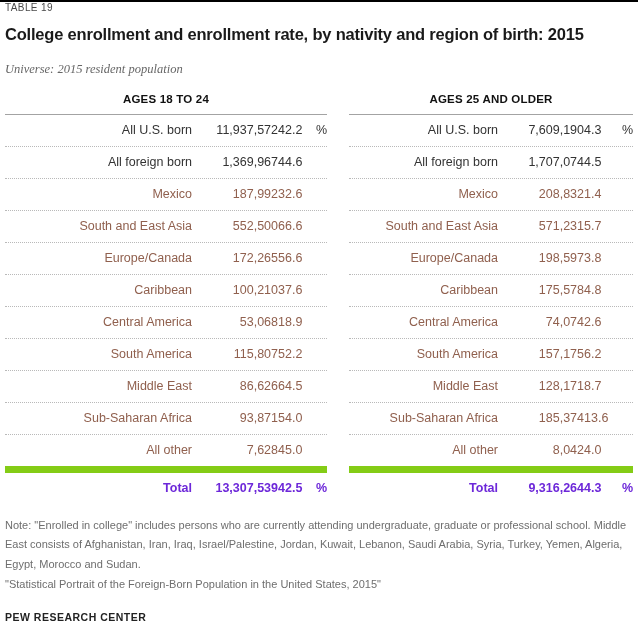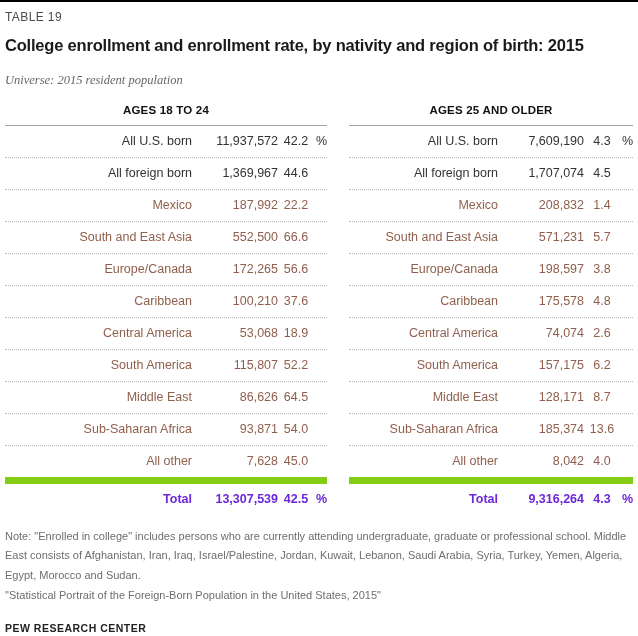--- a/index.html
+++ b/index.html
@@ -2,42 +2,42 @@
 <html><head>
 <meta charset="utf-8">
 <style>
   html,body { margin:0; padding:0; background:#ffffff; }
   body {
     width:638px; height:636px; overflow:hidden;
     font-family:"Liberation Sans", sans-serif;
     -webkit-font-smoothing:antialiased;
   }
   .page { border-top:2px solid #000; padding:0 5px; box-sizing:border-box; width:638px; }
-  .table-tag { font-size:12px; color:#4a4a4a; letter-spacing:.4px; padding-top:8px; }
+  .table-tag { font-size:10px; color:#4a4a4a; letter-spacing:.4px; }
   .page-title {
     font-size:16.5px; font-weight:bold; color:#1a1a1a;
     letter-spacing:-0.2px; line-height:1.55; margin:9px 0 12px 0; max-width:600px;
   }
   .universe {
     font-family:"Liberation Serif", serif; font-style:italic;
     color:#666; font-size:12.5px; margin-top:14px;
   }
   .tables { display:flex; gap:22px; margin-top:10px; }
   .tbl { box-sizing:border-box; }
   .tbl-left  { width:322px; }
   .tbl-right { width:284px; }
   .tbl-header {
     text-align:center; font-weight:bold; font-size:11.5px; color:#111;
     letter-spacing:.2px; padding:6px 0 9px 0; border-bottom:1px solid #a3a3a3;
   }
   .row { display:flex; align-items:baseline; padding:8.5px 0; font-size:12.5px; }
   .row + .row { border-top:1px dotted #b9b9b9; }
   .row .lbl { flex:1; text-align:right; }
   .row .val { width:86px; text-align:right; white-space:nowrap; }
-  .row .rate { width:36px; text-align:center; white-space:nowrap; }
+  .row .rate { width:36px; text-align:left; white-space:nowrap; }
   .row .pct { width:13px; text-align:right; }
   .row.main { color:#333; }
   .row.region { color:#90604e; }
   .row.region .lbl { padding-left:19px; }
   .row.total {
     border-top:7px solid #84cc16; font-weight:bold; color:#6d28d9;
   }
   .notes { margin-top:12px; font-size:11px; color:#6e6e6e; line-height:1.8; }
   .notes p { margin:0; }
   .footer-brand {
@@ -65,21 +65,21 @@
           </div>
           <div class="row main">
             <span class="lbl">All foreign born</span>
             <span class="val">1,369,967</span>
             <span class="rate">44.6</span>
             <span class="pct"></span>
           </div>
           <div class="row region">
             <span class="lbl">Mexico</span>
             <span class="val">187,992</span>
-            <span class="rate">22.2</span>
+            <span class="rate">32.6</span>
             <span class="pct"></span>
           </div>
           <div class="row region">
             <span class="lbl">South and East Asia</span>
             <span class="val">552,500</span>
             <span class="rate">66.6</span>
             <span class="pct"></span>
           </div>
           <div class="row region">
             <span class="lbl">Europe/Canada</span>

